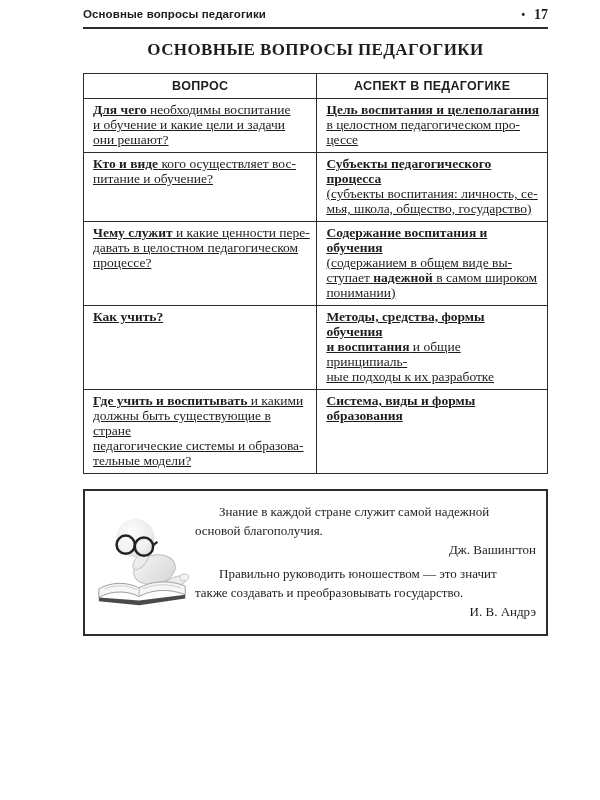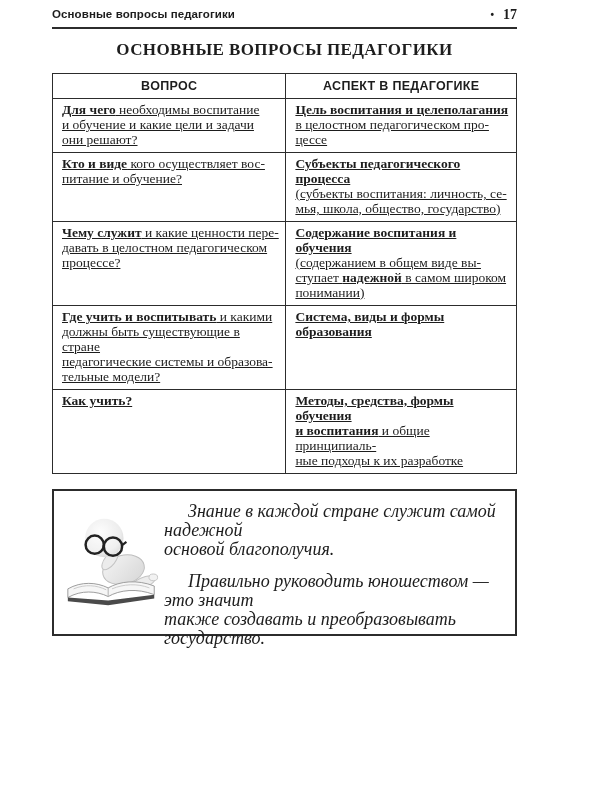--- a/index.html
+++ b/index.html
@@ -1,20 +1,20 @@
 <!DOCTYPE html>
 <html><head>
 <meta charset="utf-8">
 <style>
   html,body { margin:0; padding:0; background:#ffffff; }
   .sheet {
     position:relative; width:600px; height:800px; background:#ffffff;
     font-family:"Liberation Serif", serif; color:#1d1d1d; overflow:hidden;
   }
-  .content { position:absolute; left:52px; top:0; width:465px; }
+  .content { position:absolute; left:83px; top:0; width:465px; }
 
   
   .running-head {
     display:flex; justify-content:space-between; align-items:baseline;
     padding-top:7px; padding-bottom:4px; border-bottom:2px solid #2c2c2c;
     font-family:"Liberation Sans", sans-serif; font-weight:bold;
   }
   .running-head-text { font-size:11.5px; letter-spacing:0.1px; }
   .page-num-group { display:flex; align-items:center; gap:9px; }
   .sep-dot { font-size:10px; line-height:10px; }
@@ -40,24 +40,24 @@
     padding:3px 6px 5px 9px; white-space:pre-line;text-decoration:underline;
   }
   .b { font-weight:bold; }
 
   
   .quote-box {
     margin-top:15px; border:2px solid #2c2c2c; box-sizing:border-box;
     height:147px; display:flex; align-items:flex-start; padding:11px 10px 6px 10px;
   }
   .fig-wrap { flex:0 0 98px; margin-top:8px; }
-  .quotes { flex:1; font-style:italic; font-size:18px; line-height:19px; padding-left:2px; }
+  .quotes { flex:1; font-size:13px; line-height:19px; padding-left:2px; }
   .quote-text { margin:0; white-space:pre-line; text-indent:24px; }
   .quote-author { margin:0; text-align:right; }
-  .quote-block + .quote-block { margin-top:13px; }
+  .quote-block + .quote-block { margin-top:5px; }
 </style>
 </head>
 <body>
 
 <div class="sheet">
   <div class="content">
 
     <div class="running-head">
       <span class="running-head-text">Основные вопросы педагогики</span>
       <span class="page-num-group">
@@ -98,31 +98,31 @@
         <tr>
           <td><span class="b">Чему служит</span><span> и какие ценности пере-
 давать в целостном педагогическом
 процессе?</span></td>
           <td><span class="b">Содержание воспитания и обучения</span><span>
 (содержанием в общем виде вы-
 ступает </span><span class="b">надежной</span><span> в самом широком
 понимании)</span></td>
         </tr>
         <tr>
+          <td><span class="b">Как учить?</span></td>
+          <td><span class="b">Методы, средства, формы обучения
+и воспитания</span><span> и общие принципиаль-
+ные подходы к их разработке</span></td>
+        </tr>
+        <tr>
           <td><span class="b">Где учить и воспитывать</span><span> и какими
 должны быть существующие в стране
 педагогические системы и образова-
 тельные модели?</span></td>
           <td><span class="b">Система, виды и формы образования</span></td>
-        </tr>
-        <tr>
-          <td><span class="b">Как учить?</span></td>
-          <td><span class="b">Методы, средства, формы обучения
-и воспитания</span><span> и общие принципиаль-
-ные подходы к их разработке</span></td>
         </tr>
       </tbody>
     </table>
 
     <div class="quote-box">
       <div class="fig-wrap">
         <svg width="96" height="104" viewBox="0 0 100 108" aria-hidden="true">
           <defs>
             <radialGradient id="gHead" cx="40%" cy="35%" r="75%">
               <stop offset="0%" stop-color="#fdfdfd"></stop>
@@ -159,22 +159,24 @@
           <path d="M10 82 C 22 77 34 78 44 83 M50 82 C 62 77 76 76 89 81" stroke="#c9c9c9" stroke-width="1" fill="none"></path>
           <path d="M46 81 L46 90" stroke="#b0b0b0" stroke-width="1"></path>
 
           <path d="M4 91 L46 94 L94 88 L94 92 L46 99 L4 95 Z" fill="#4a4a4a"></path>
         </svg>
       </div>
       <div class="quotes">
         <div class="quote-block">
           <p class="quote-text">Знание в каждой стране служит самой надежной
 основой благополучия.</p>
+          <p class="quote-author">Дж. Вашингтон</p>
         </div>
         <div class="quote-block">
           <p class="quote-text">Правильно руководить юношеством — это значит
 также создавать и преобразовывать государство.</p>
+          <p class="quote-author">И. В. Андрэ</p>
         </div>
       </div>
     </div>
 
   </div>
 </div>
 
 </body></html>

